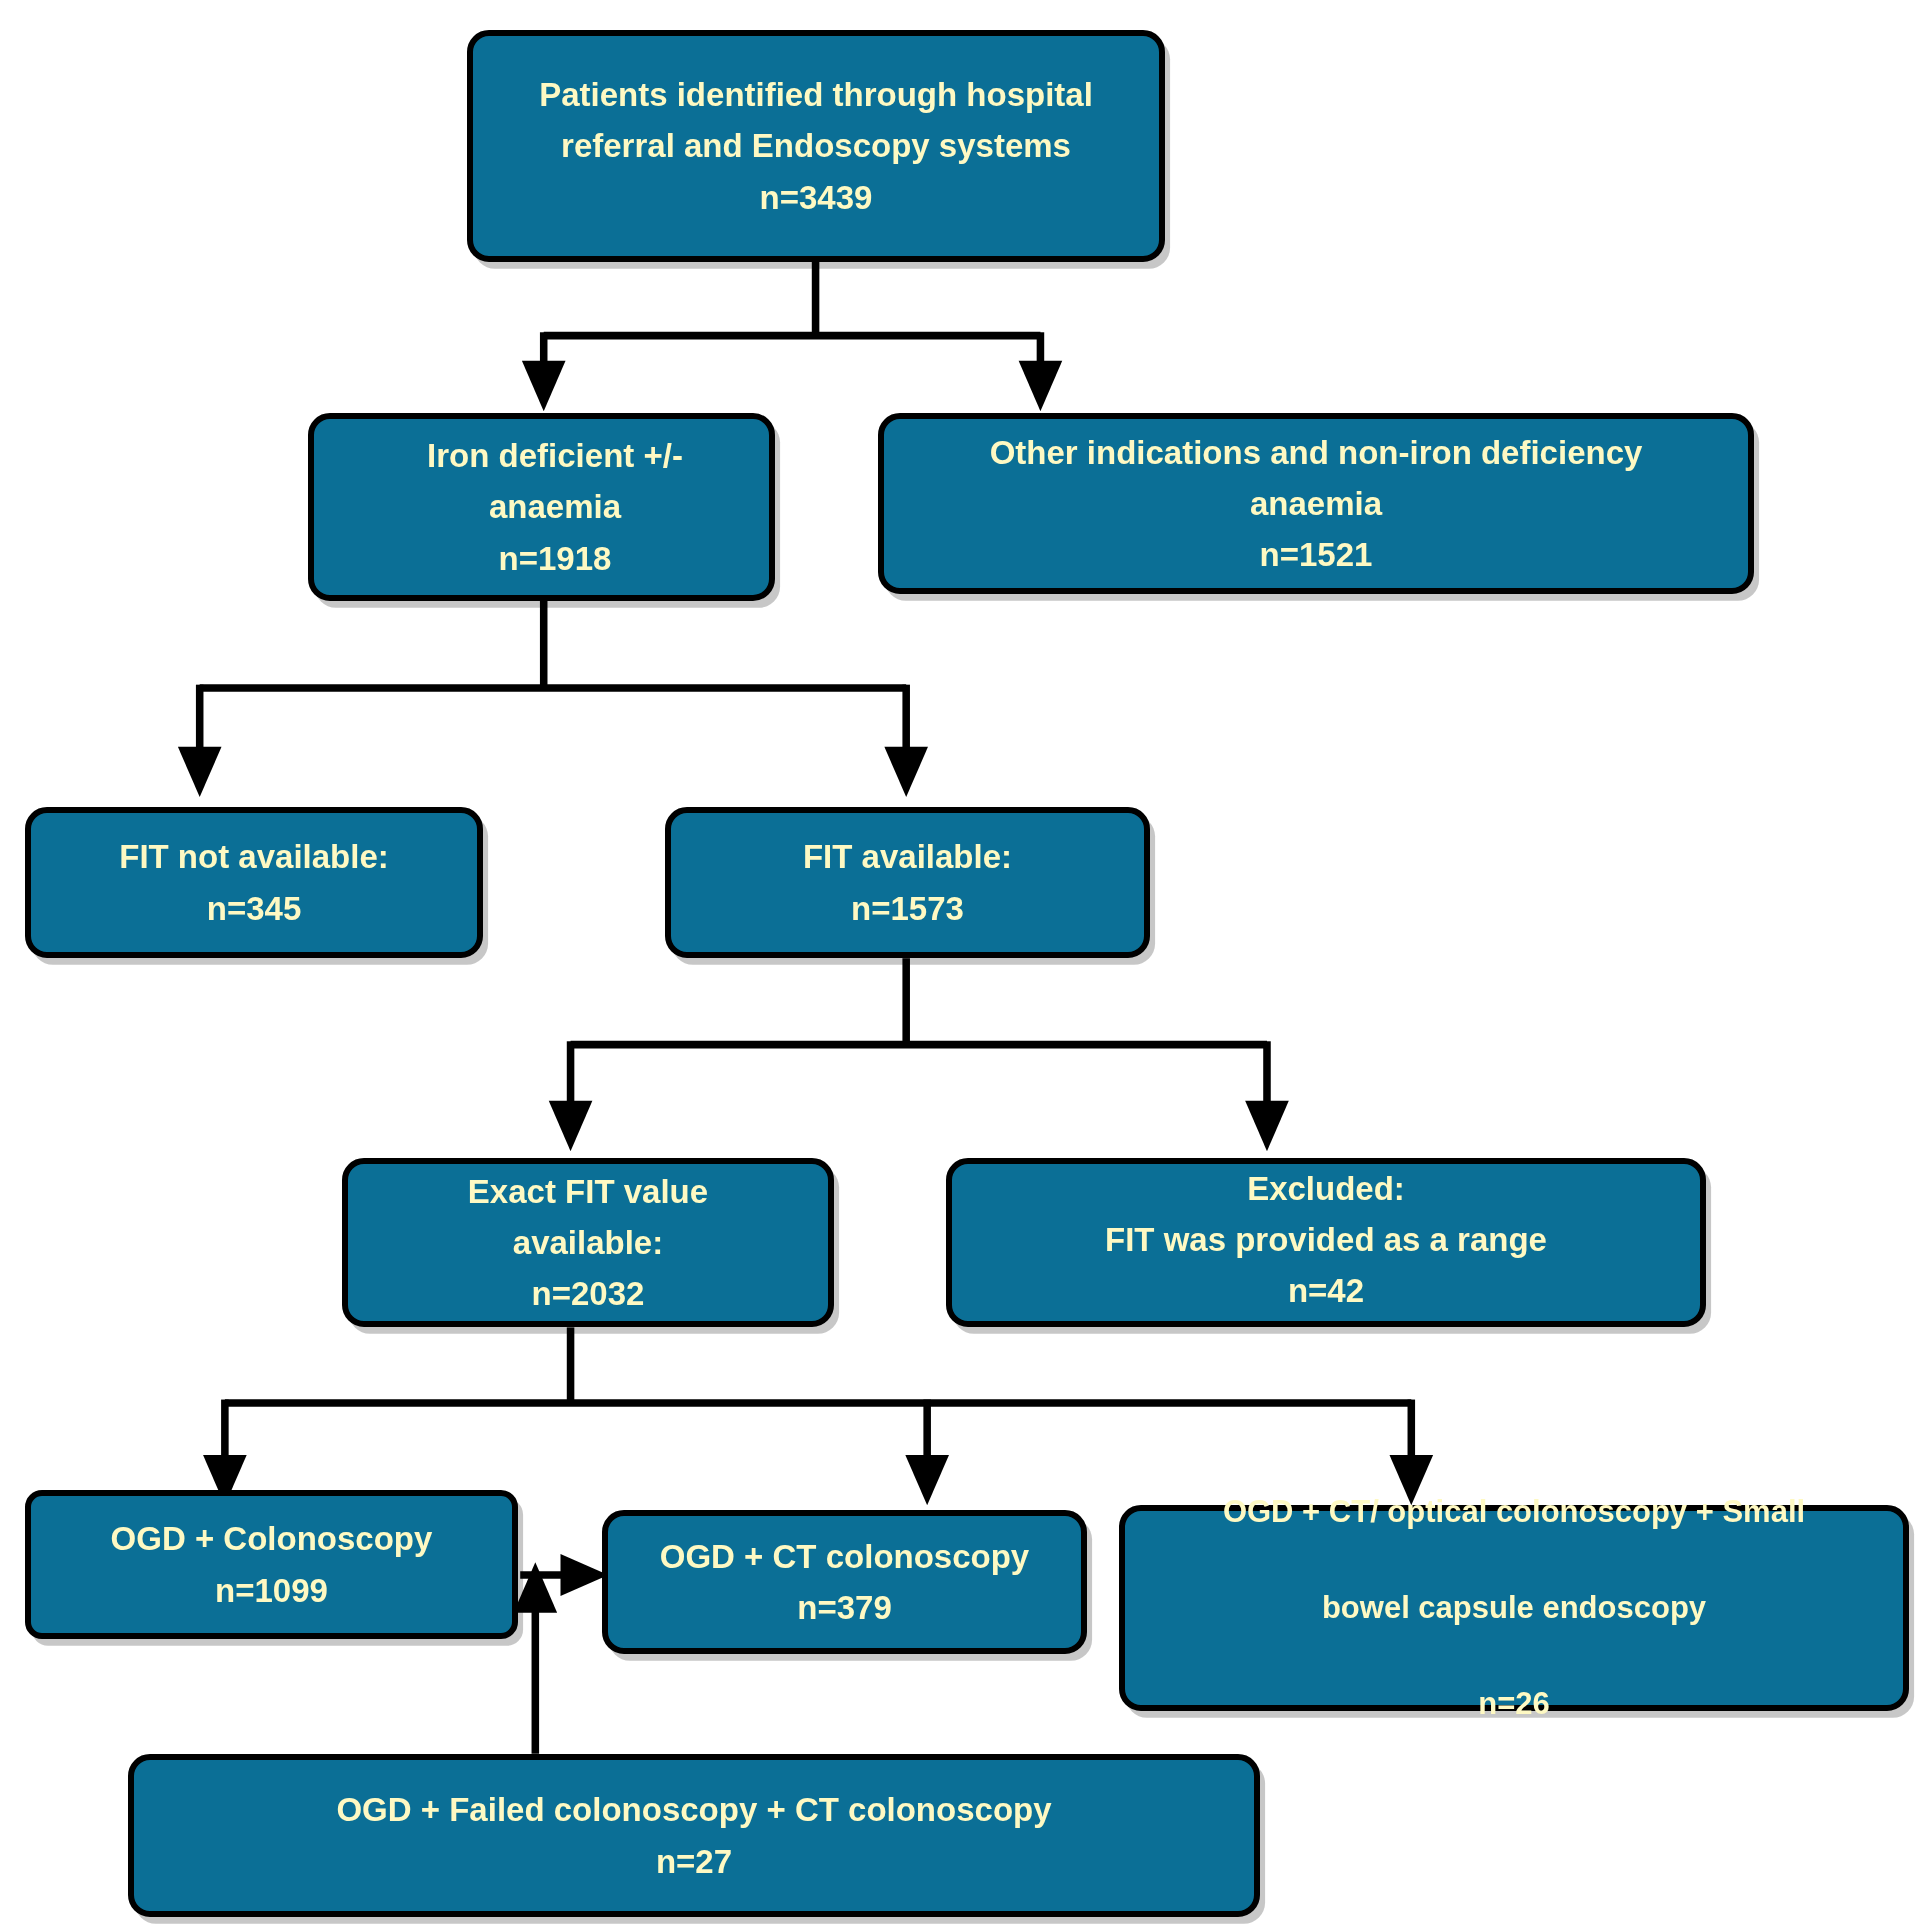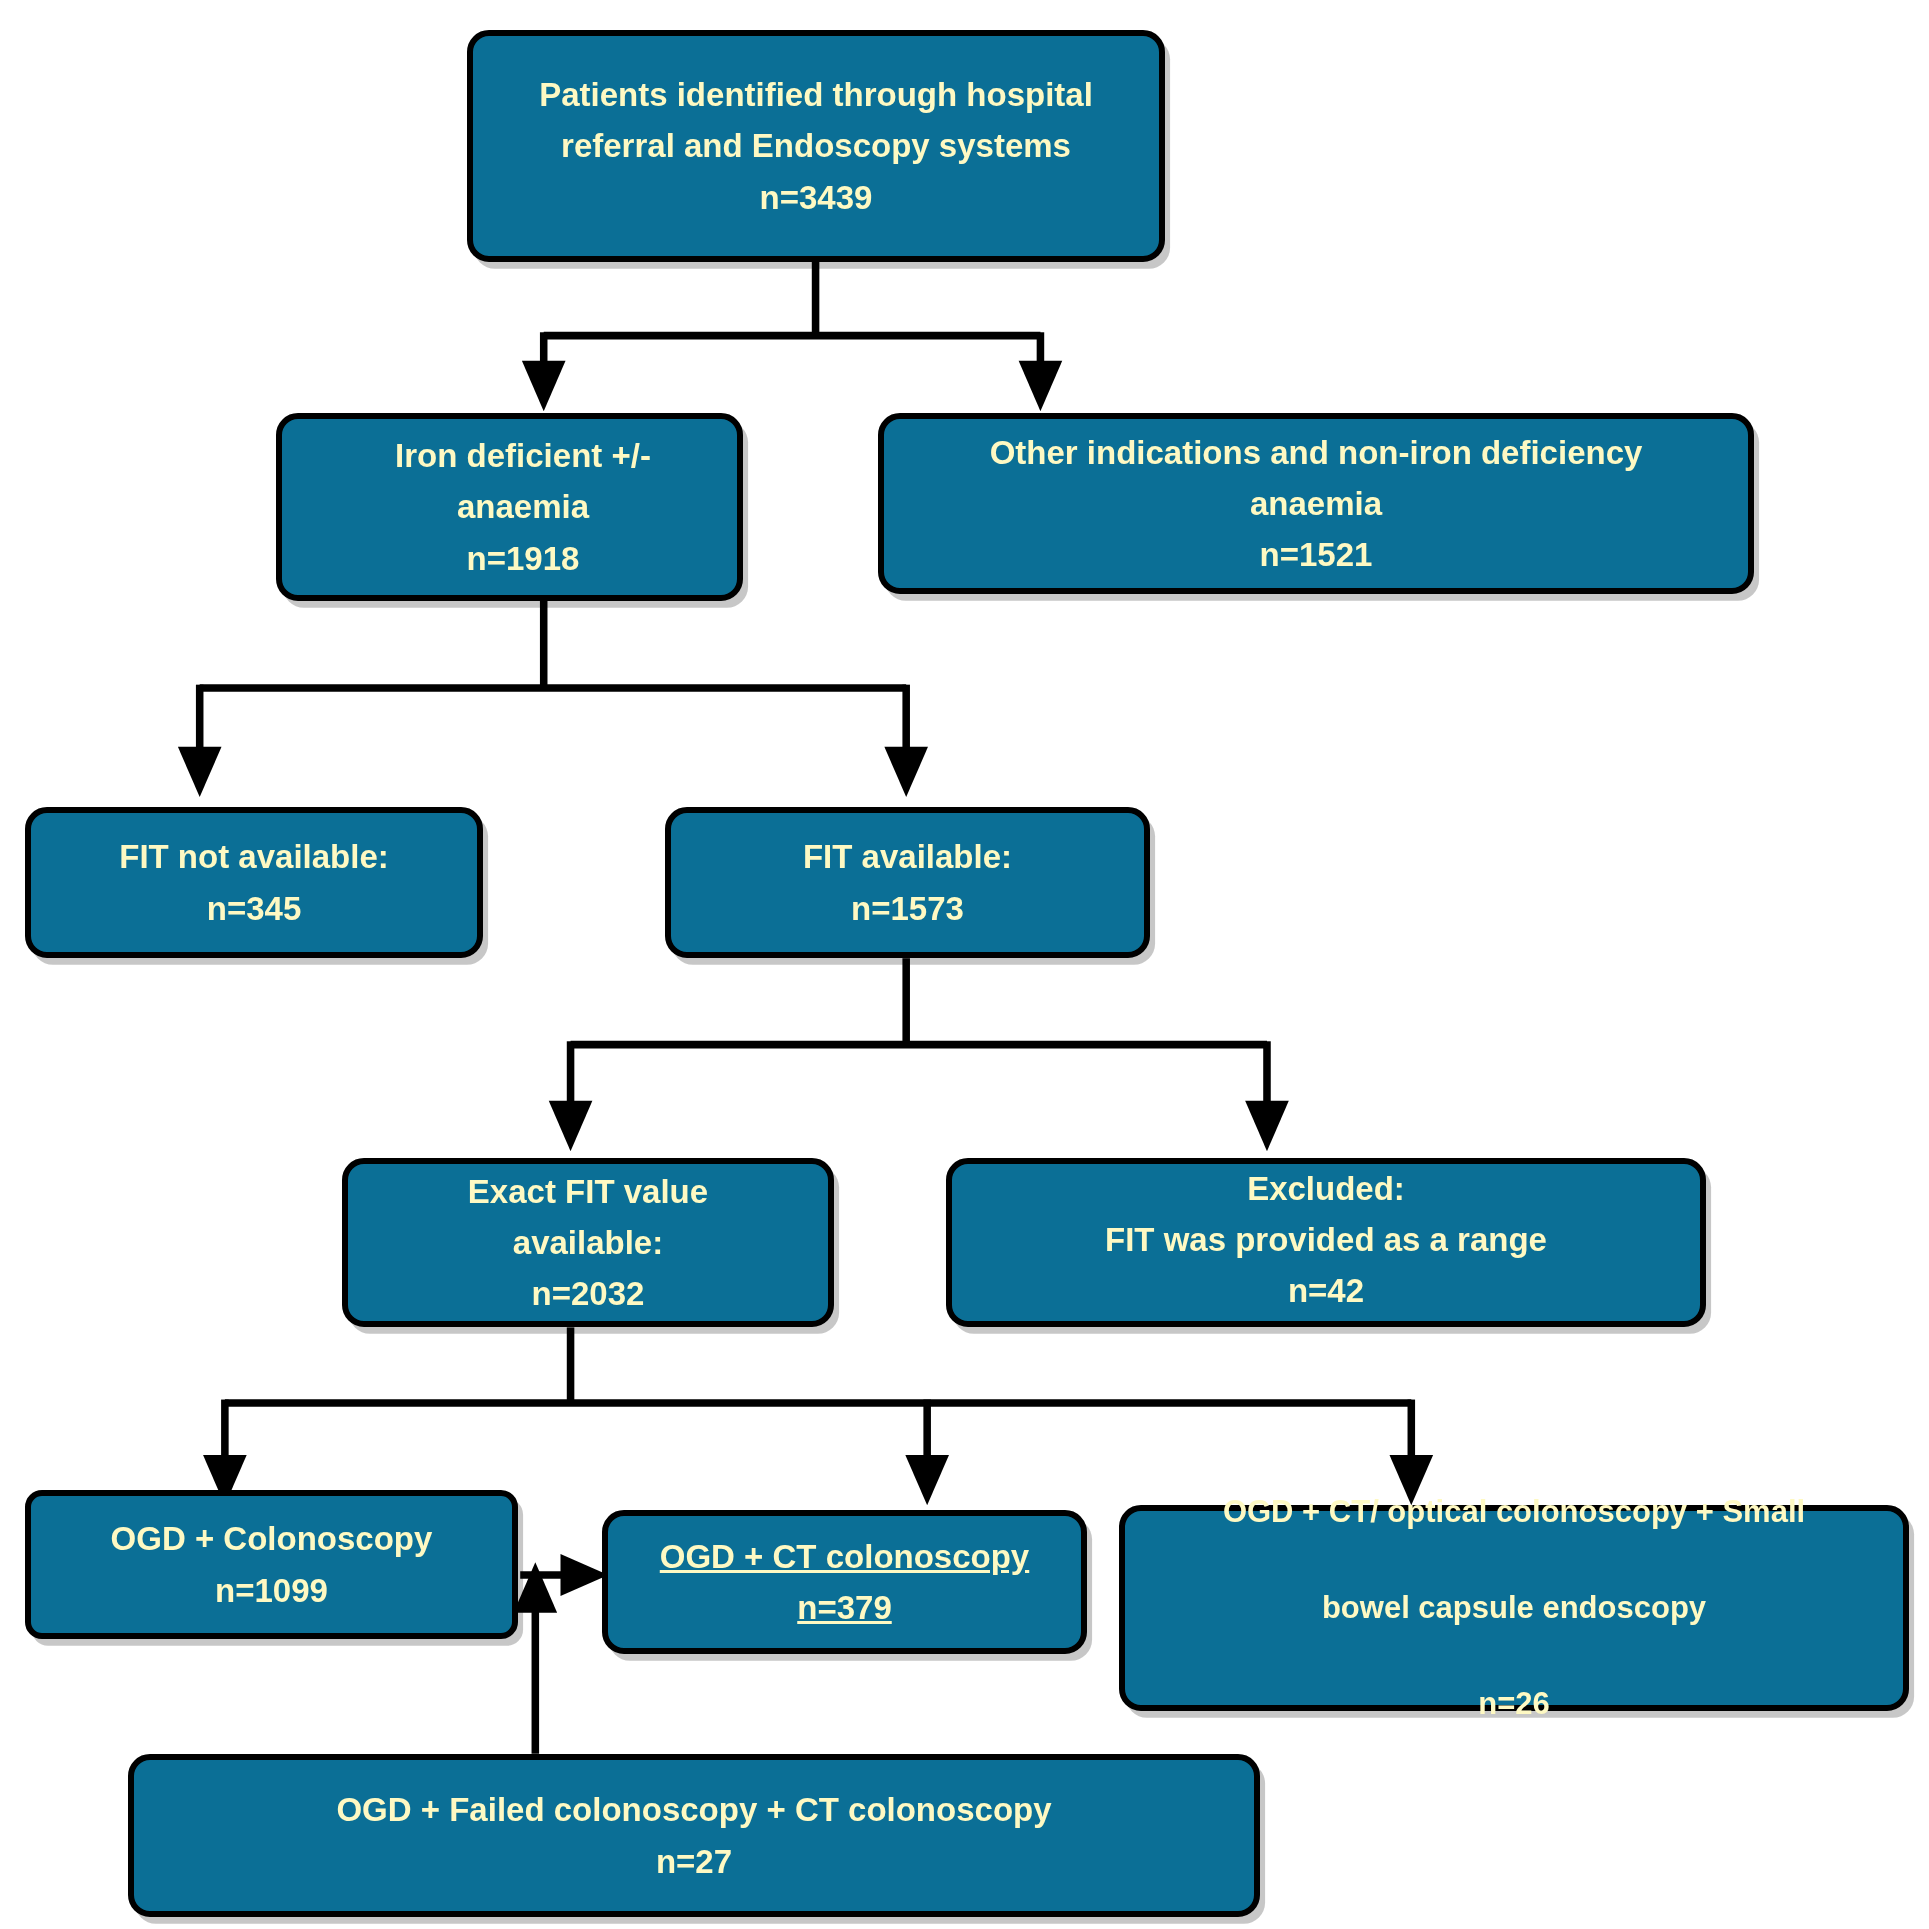--- a/index.html
+++ b/index.html
@@ -75,21 +75,21 @@
     <line x1="620" y1="1877" x2="690" y2="1877"></line>
     <polygon points="725,1877 668,1852 668,1902"></polygon>
   </svg>
 
   <div class="node fs-lg" style="left:467px; top:30px; width:698px; height:232px;">
     <span class="line">Patients identified through hospital</span>
     <span class="line">referral and Endoscopy systems</span>
     <span class="line">n=3439</span>
   </div>
 
-  <div class="node fs-lg" style="left:276px; top:413px; width:467px; height:188px;padding-left:42px;">
+  <div class="node fs-lg" style="left:308px; top:413px; width:467px; height:188px;padding-left:42px;">
     <span class="line">Iron deficient +/-</span>
     <span class="line">anaemia</span>
     <span class="line">n=1918</span>
   </div>
 
   <div class="node fs-lg" style="left:878px; top:413px; width:876px; height:181px;">
     <span class="line">Other indications and non-iron deficiency</span>
     <span class="line">anaemia</span>
     <span class="line">n=1521</span>
   </div>
@@ -114,21 +114,21 @@
     <span class="line">Excluded:</span>
     <span class="line">FIT was provided as a range</span>
     <span class="line">n=42</span>
   </div>
 
   <div class="node fs-lg" style="left:25px; top:1490px; width:493px; height:149px;border-radius:17px;">
     <span class="line">OGD + Colonoscopy</span>
     <span class="line">n=1099</span>
   </div>
 
-  <div class="node fs-lg" style="left:602px; top:1510px; width:485px; height:144px;text-decoration:underline;">
+  <div class="node fs-lg" style="left:602px; top:1510px; width:485px; height:144px;">
     <span class="line">OGD + CT colonoscopy</span>
     <span class="line">n=379</span>
   </div>
 
   <div class="node fs-md" style="left:1119px; top:1505px; width:790px; height:206px;">
     <span class="line">OGD + CT/ optical colonoscopy + Small</span>
     <span class="line">bowel capsule endoscopy</span>
     <span class="line">n=26</span>
   </div>
 

